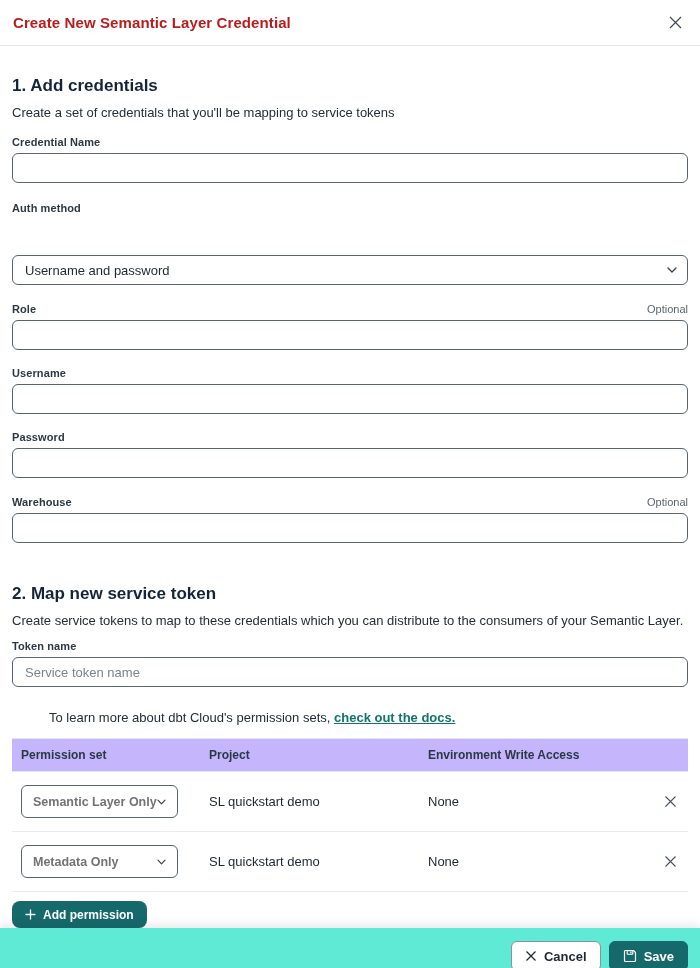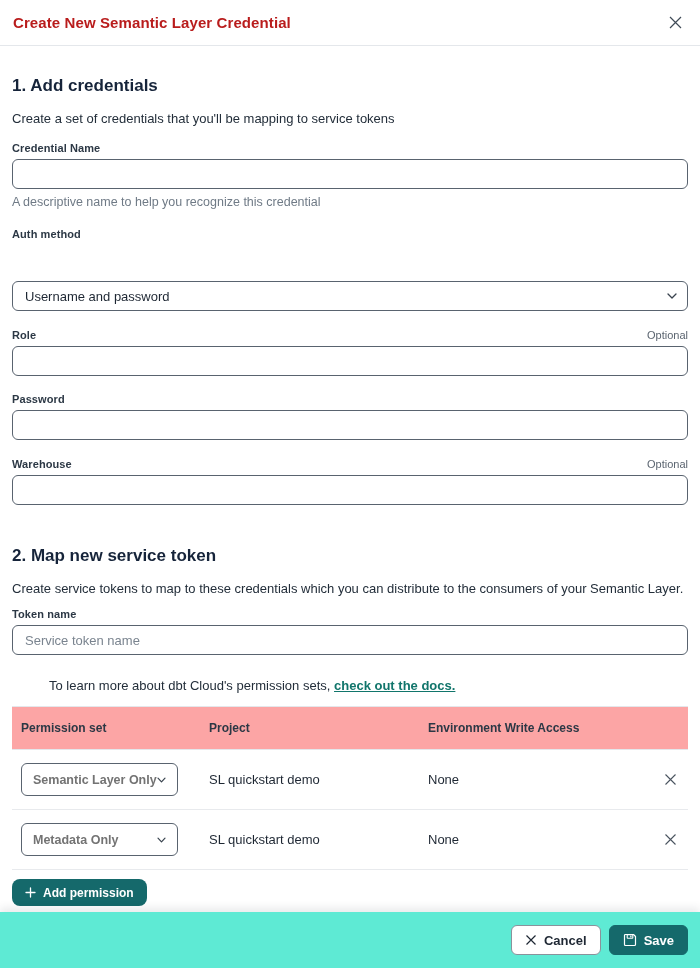--- a/index.html
+++ b/index.html
@@ -46,21 +46,21 @@
     flex-direction: column;
   }
   .section-heading {
     font-size: 17px;
     font-weight: 700;
     color: #16243a;
   }
   .sec1-heading { margin-top: 30px; }
   .sec2-heading { margin-top: 41px; }
   .section-subtitle {
-    margin-top: 15px;
+    margin-top: 9px;
     font-size: 13px;
     color: #232e3a;
   }
   .field { margin-top: 17px; }
   .field.mt19 { margin-top: 19px; }
   .field.mt16 { margin-top: 16px; }
   .field.mt18 { margin-top: 18px; }
   .field.mt12 { margin-top: 12px; }
   .label-row {
     display: flex;
@@ -124,24 +124,24 @@
     font-weight: 600;
   }
   
   .perm-table { margin-top: 13px; }
   .perm-grid {
     display: grid;
     grid-template-columns: 188px 219px 1fr 40px;
     align-items: center;
   }
   .perm-head {
-    background: #fca5a5;
+    background: #c4b5fd;
     border-top: 1px solid #e4e7eb;
     border-bottom: 1px solid #e4e7eb;
-    height: 44px;
+    height: 34px;
   }
   .perm-head .cell {
     font-size: 12px;
     font-weight: 700;
     color: #2c3845;
   }
   .cell { padding-left: 9px; }
   .perm-row {
     height: 60px;
     border-bottom: 1px solid #e8eaed;
@@ -245,21 +245,20 @@
   <div class="modal-body">
 
     <div class="section-heading sec1-heading">1. Add credentials</div>
     <div class="section-subtitle">Create a set of credentials that you'll be mapping to service tokens</div>
 
     <div class="field mt16">
       <div class="label-row">
         <span class="field-label">Credential Name</span>
       </div>
       <input class="text-input" type="text" value="" style="">
-      <div class="helper-text">A descriptive name to help you recognize this credential</div>
     </div>
 
     <div class="field mt19">
       <div class="label-row">
         <span class="field-label">Auth method</span>
       </div>
       <div class="select-wrap">
         <div class="select-input">
           <span>Username and password</span>
         </div>
@@ -272,20 +271,26 @@
     </div>
 
     <div class="field mt18">
       <div class="label-row">
         <span class="field-label">Role</span>
         <span class="optional-tag">Optional</span>
       </div>
       <input class="text-input" type="text" value="" style="">
     </div>
 
+    <div class="field">
+      <div class="label-row">
+        <span class="field-label">Username</span>
+      </div>
+      <input class="text-input" type="text" value="" style="">
+    </div>
 
     <div class="field">
       <div class="label-row">
         <span class="field-label">Password</span>
       </div>
       <input class="text-input" type="password" value="" style="">
     </div>
 
     <div class="field mt18">
       <div class="label-row">

